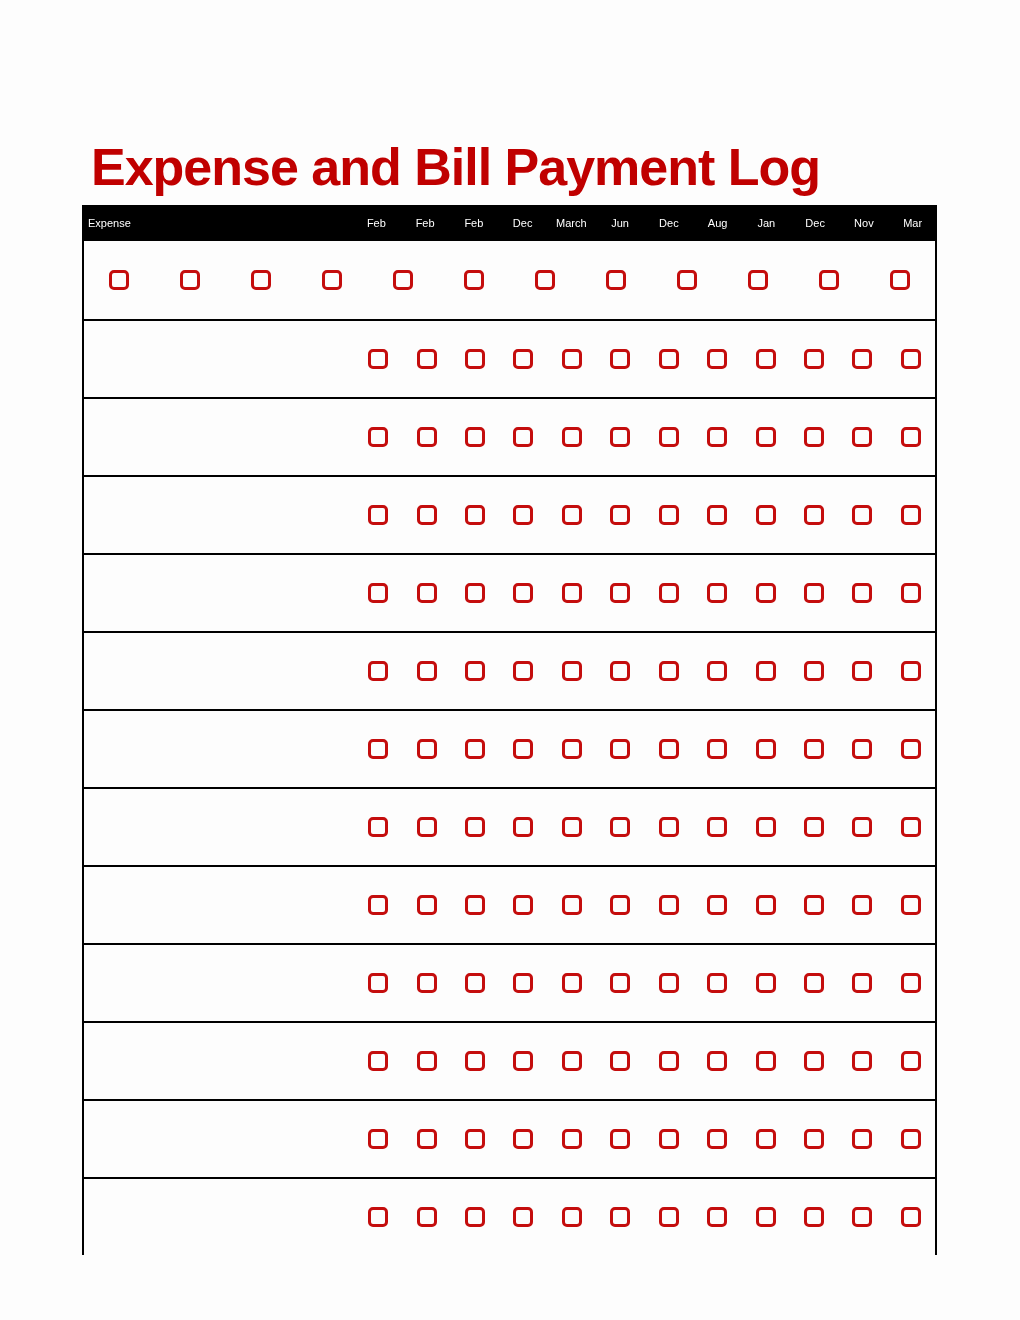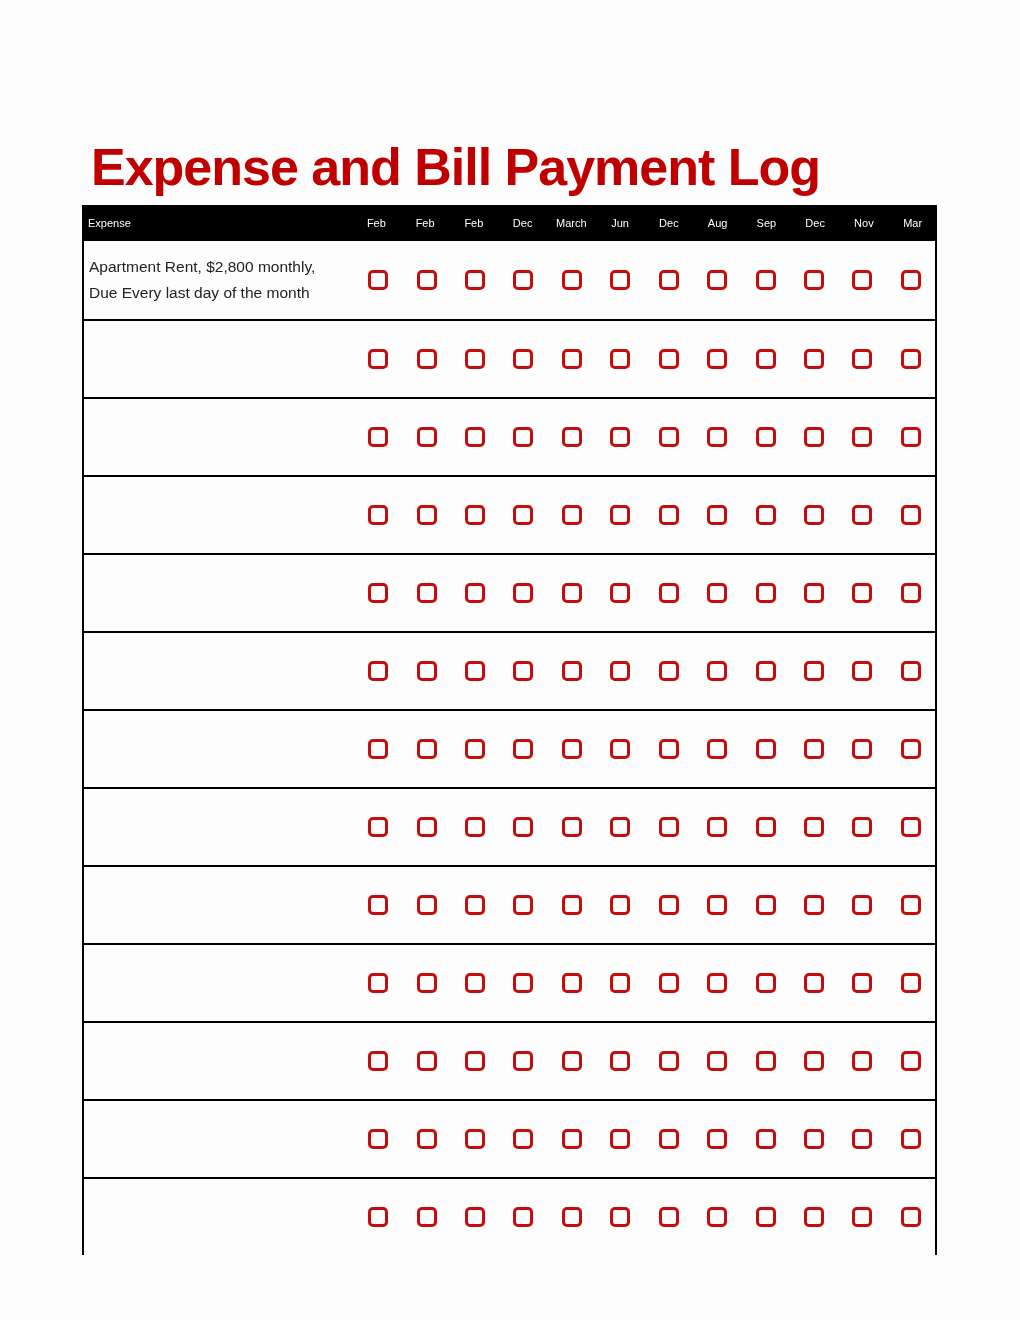--- a/index.html
+++ b/index.html
@@ -85,29 +85,28 @@
     <div class="expense-cell">Expense</div>
 
   <div class="month-cell">Feb</div>
       <div class="month-cell">Feb</div>
       <div class="month-cell">Feb</div>
       <div class="month-cell">Dec</div>
       <div class="month-cell">March</div>
       <div class="month-cell">Jun</div>
       <div class="month-cell">Dec</div>
       <div class="month-cell">Aug</div>
-      <div class="month-cell">Sep</div>
+      <div class="month-cell">Jan</div>
       <div class="month-cell">Dec</div>
       <div class="month-cell">Nov</div>
       <div class="month-cell">Mar</div>
     </div>
   <div class="tbody">
 
   <div class="row">
-        <div class="expense-cell">Apartment Rent, $2,800 monthly, Due Every last day of the month</div>
         <div class="month-cell">
           <span class="cb"></span>
         </div>
         <div class="month-cell">
           <span class="cb"></span>
         </div>
         <div class="month-cell">
           <span class="cb"></span>
         </div>
         <div class="month-cell">

